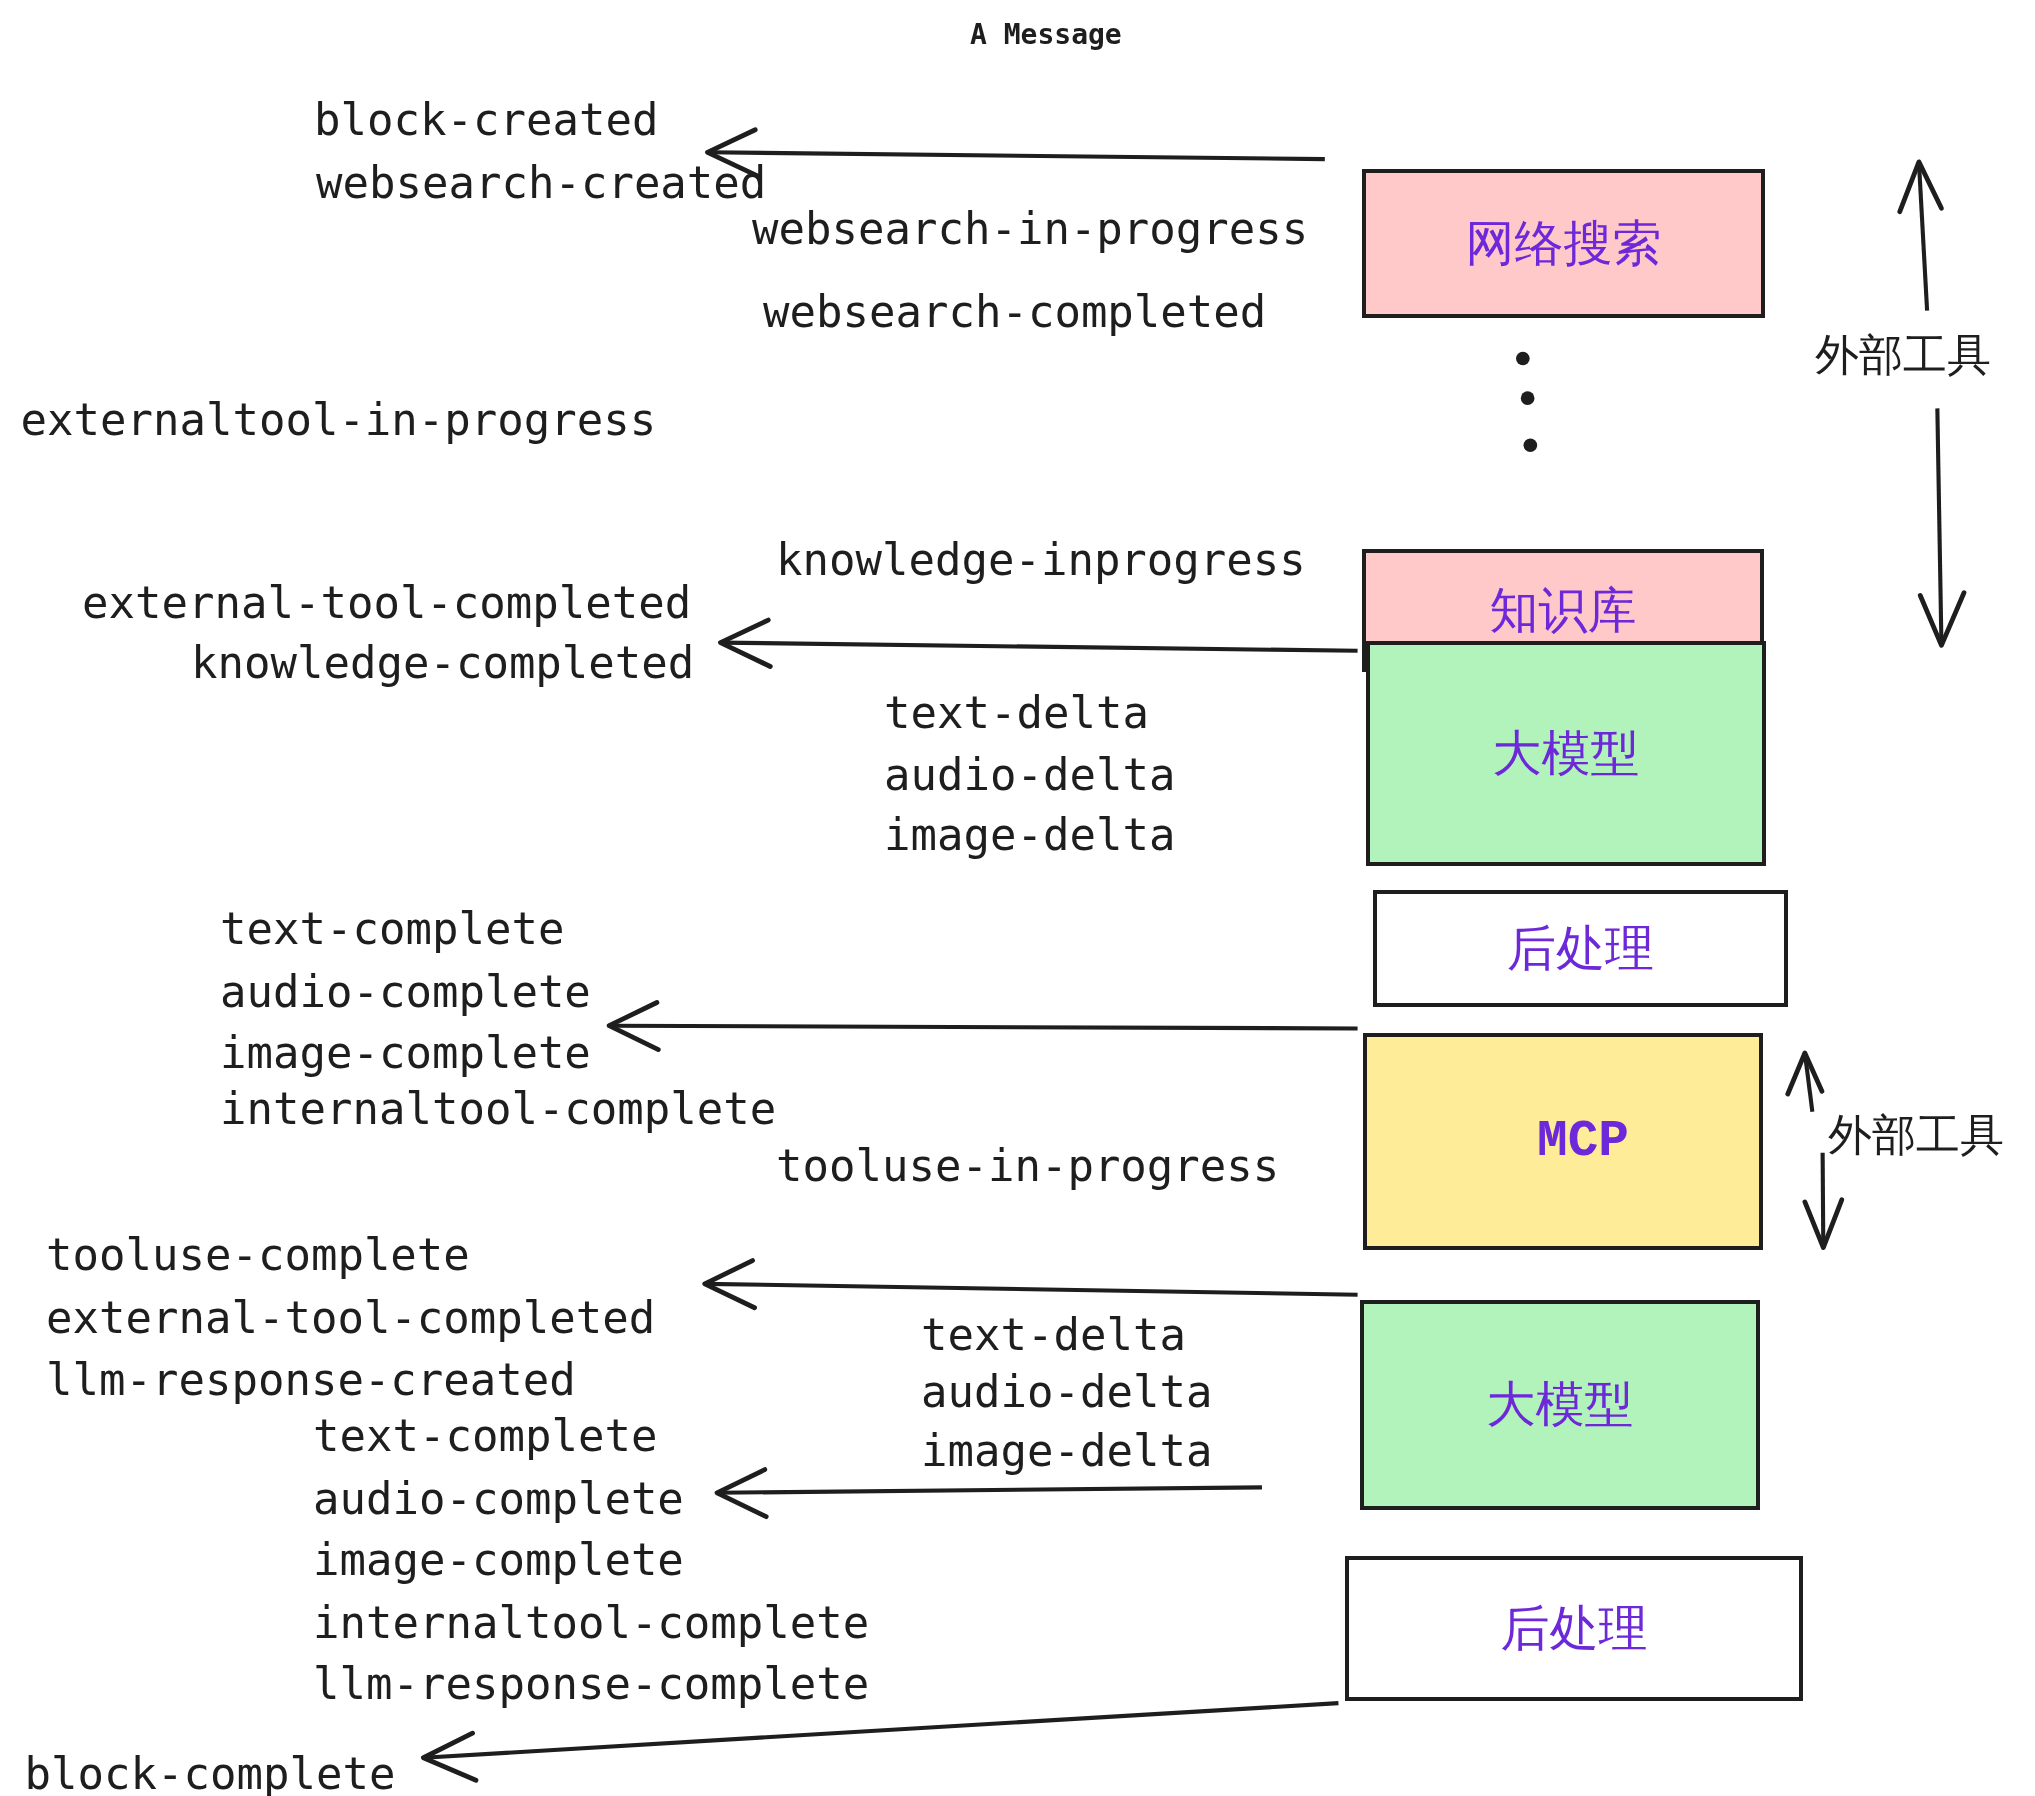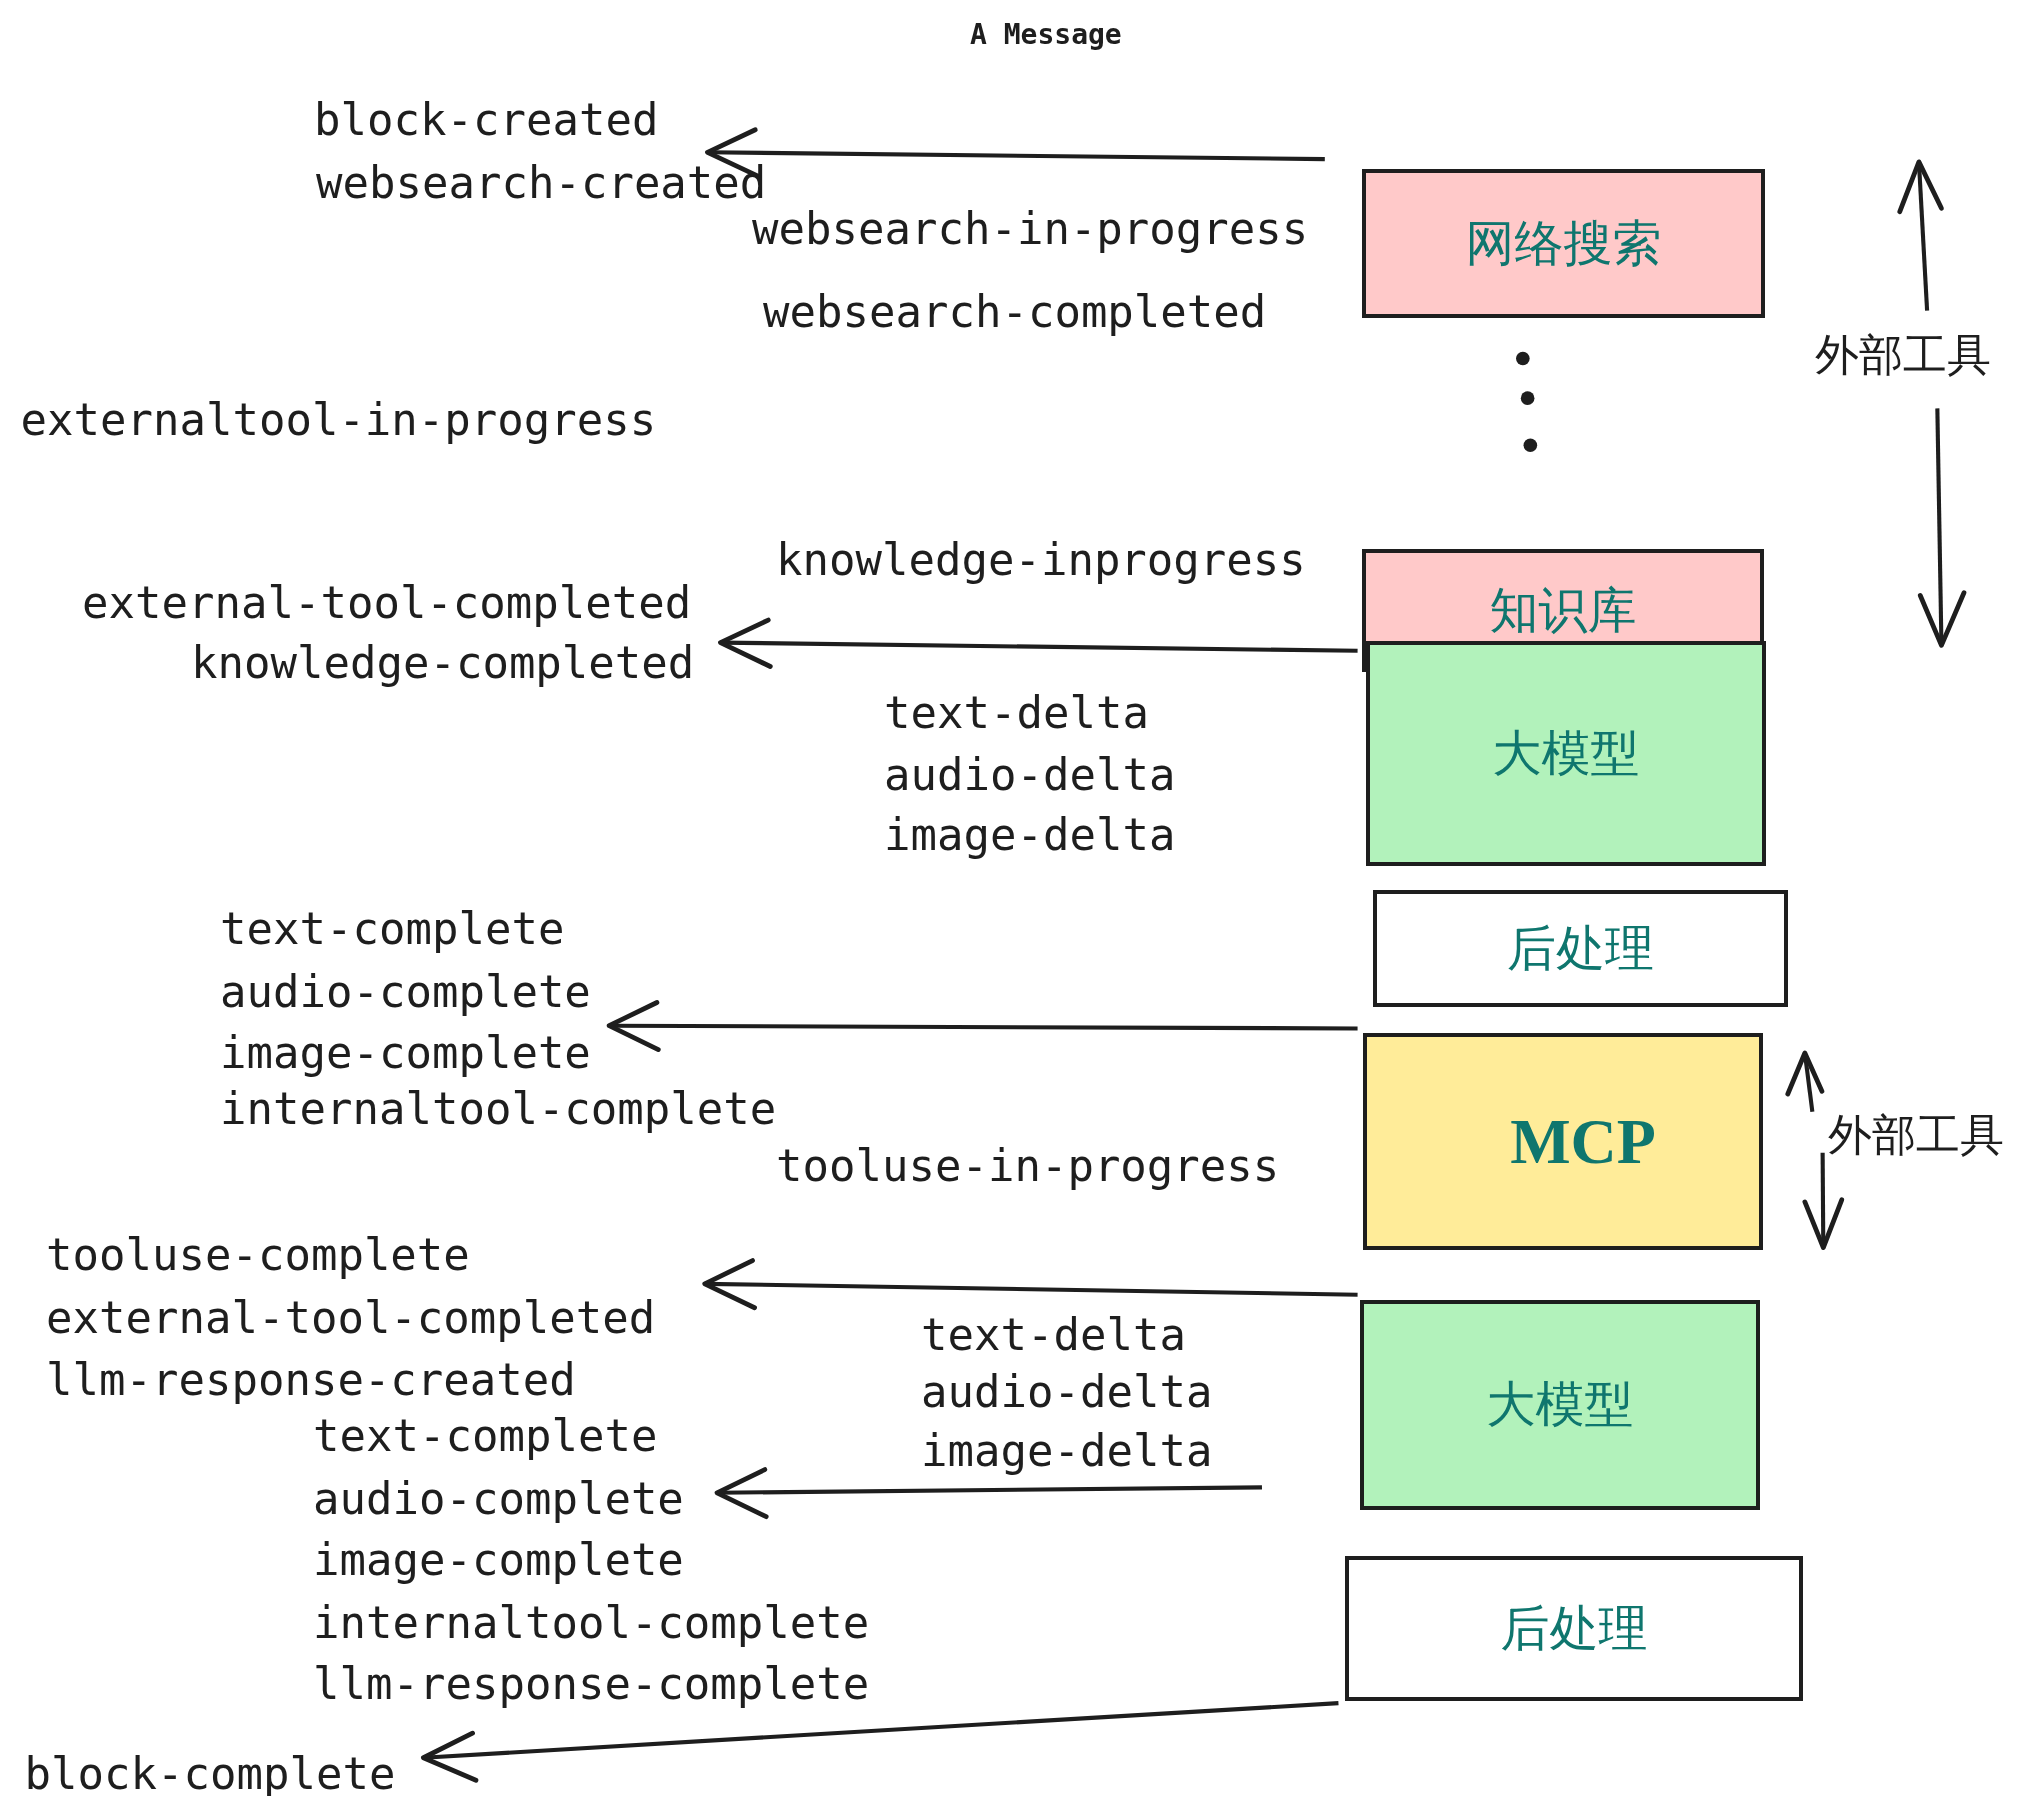--- a/index.html
+++ b/index.html
@@ -29,27 +29,27 @@
     position:absolute;
     box-sizing:border-box;
     border:4.8px solid #1e1e1e;
     display:flex;
     align-items:center;
     justify-content:center;
   }
   .node-label{
     font-family:"Liberation Sans", sans-serif;
     font-size:49px;
-    color:#0f766e;
+    color:#6d28d9;
     white-space:nowrap;
   }
   .node-label.mono{
-    font-family:Liberation Serif, serif;
+    font-family:Liberation Mono, monospace;
     font-weight:bold;
-    font-size:64px;
+    font-size:51px;
     margin-left:40px;
   }
   .ann{
     position:absolute;
     font-family:"Liberation Sans", sans-serif;
     font-size:44px;
     line-height:1;
     white-space:nowrap;
   }
   svg.overlay{

